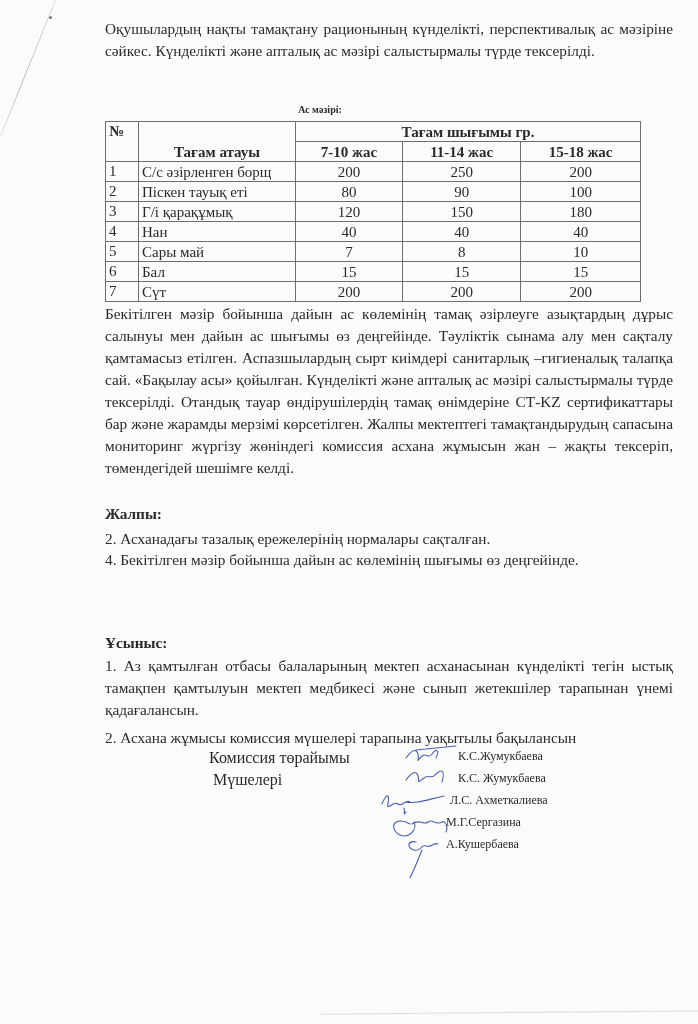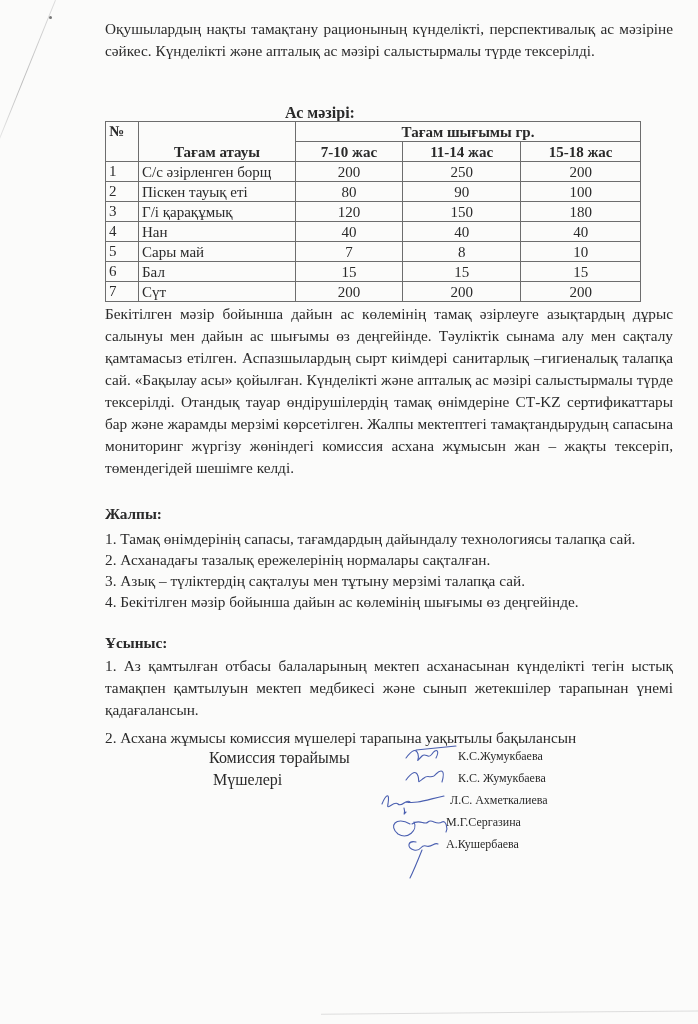--- a/index.html
+++ b/index.html
@@ -18,21 +18,21 @@
   .speck { position: absolute; left: 28px; top: 16px; width: 3px; height: 3px; background:#777; border-radius:50%; }
   .bottom-edge { position: absolute; left: 300px; top: 1012px; width: 398px; height: 1px; background: #ddd; transform: rotate(-0.5deg); }
 
   .para {
     position: absolute; font-size: 15.3px; line-height: 21.5px;
     text-align: justify; text-align-last: left;
   }
   #p-intro { left: 84px; top: 18px; width: 568px; }
   .table-title {
     position: absolute; left: 0; width: 570px; top: 104px; text-align: center;
-    font-weight: bold; font-size: 16px; padding-left: 28px; box-sizing: border-box;
+    font-weight: bold; font-size: 10px; padding-left: 28px; box-sizing: border-box;
   }
   table.menu {
     position: absolute; left: 84px; top: 121px; width: 536px;
     border-collapse: collapse; font-size: 15px;
   }
   table.menu td, table.menu th {
     border: 1px solid #6d6d6d; padding: 0 3px; height: 19px; line-height: 18px;
   }
   table.menu th { font-weight: bold; }
   .c-num { width: 26px; text-align: left; vertical-align: top; }
@@ -131,23 +131,21 @@
           <td class="c-val">200</td>
           <td class="c-val">200</td>
         </tr>
       </tbody>
   </table>
 
   <div id="p-body" class="para">Бекітілген мәзір бойынша дайын ас көлемінің тамақ әзірлеуге азықтардың дұрыс салынуы мен дайын ас шығымы өз деңгейінде. Тәуліктік сынама алу мен сақталу қамтамасыз етілген. Аспазшылардың сырт киімдері санитарлық –гигиеналық талапқа сай. «Бақылау асы» қойылған. Күнделікті және апталық ас мәзірі салыстырмалы түрде тексерілді. Отандық тауар өндірушілердің тамақ өнімдеріне СТ-KZ сертификаттары бар және жарамды мерзімі көрсетілген. Жалпы мектептегі тамақтандырудың сапасына мониторинг жүргізу жөніндегі комиссия асхана жұмысын жан – жақты тексеріп, төмендегідей шешімге келді.</div>
 
   <div id="h-decision" class="heading">Жалпы:</div>
   <div id="decisions" class="list">
-    <div class="item">1. Тамақ өнімдерінің сапасы, тағамдардың дайындалу технологиясы талапқа сай.</div>
     <div class="item">2. Асханадағы тазалық ережелерінің нормалары сақталған.</div>
-    <div class="item">3. Азық – түліктердің сақталуы мен тұтыну мерзімі талапқа сай.</div>
     <div class="item">4. Бекітілген мәзір бойынша дайын ас көлемінің шығымы өз деңгейінде.</div>
   </div>
 
   <div id="h-recommend" class="heading">Ұсыныс:</div>
   <div id="recommendations" class="list">
     <div class="item">1. Аз қамтылған отбасы балаларының мектеп асханасынан күнделікті тегін ыстық тамақпен қамтылуын мектеп медбикесі және сынып жетекшілер тарапынан үнемі қадағалансын.</div>
     <div class="item">2. Асхана жұмысы комиссия мүшелері тарапына  уақытылы бақылансын</div>
   </div>
 
   <div id="role-chair" class="sign-role">Комиссия төрайымы</div>

